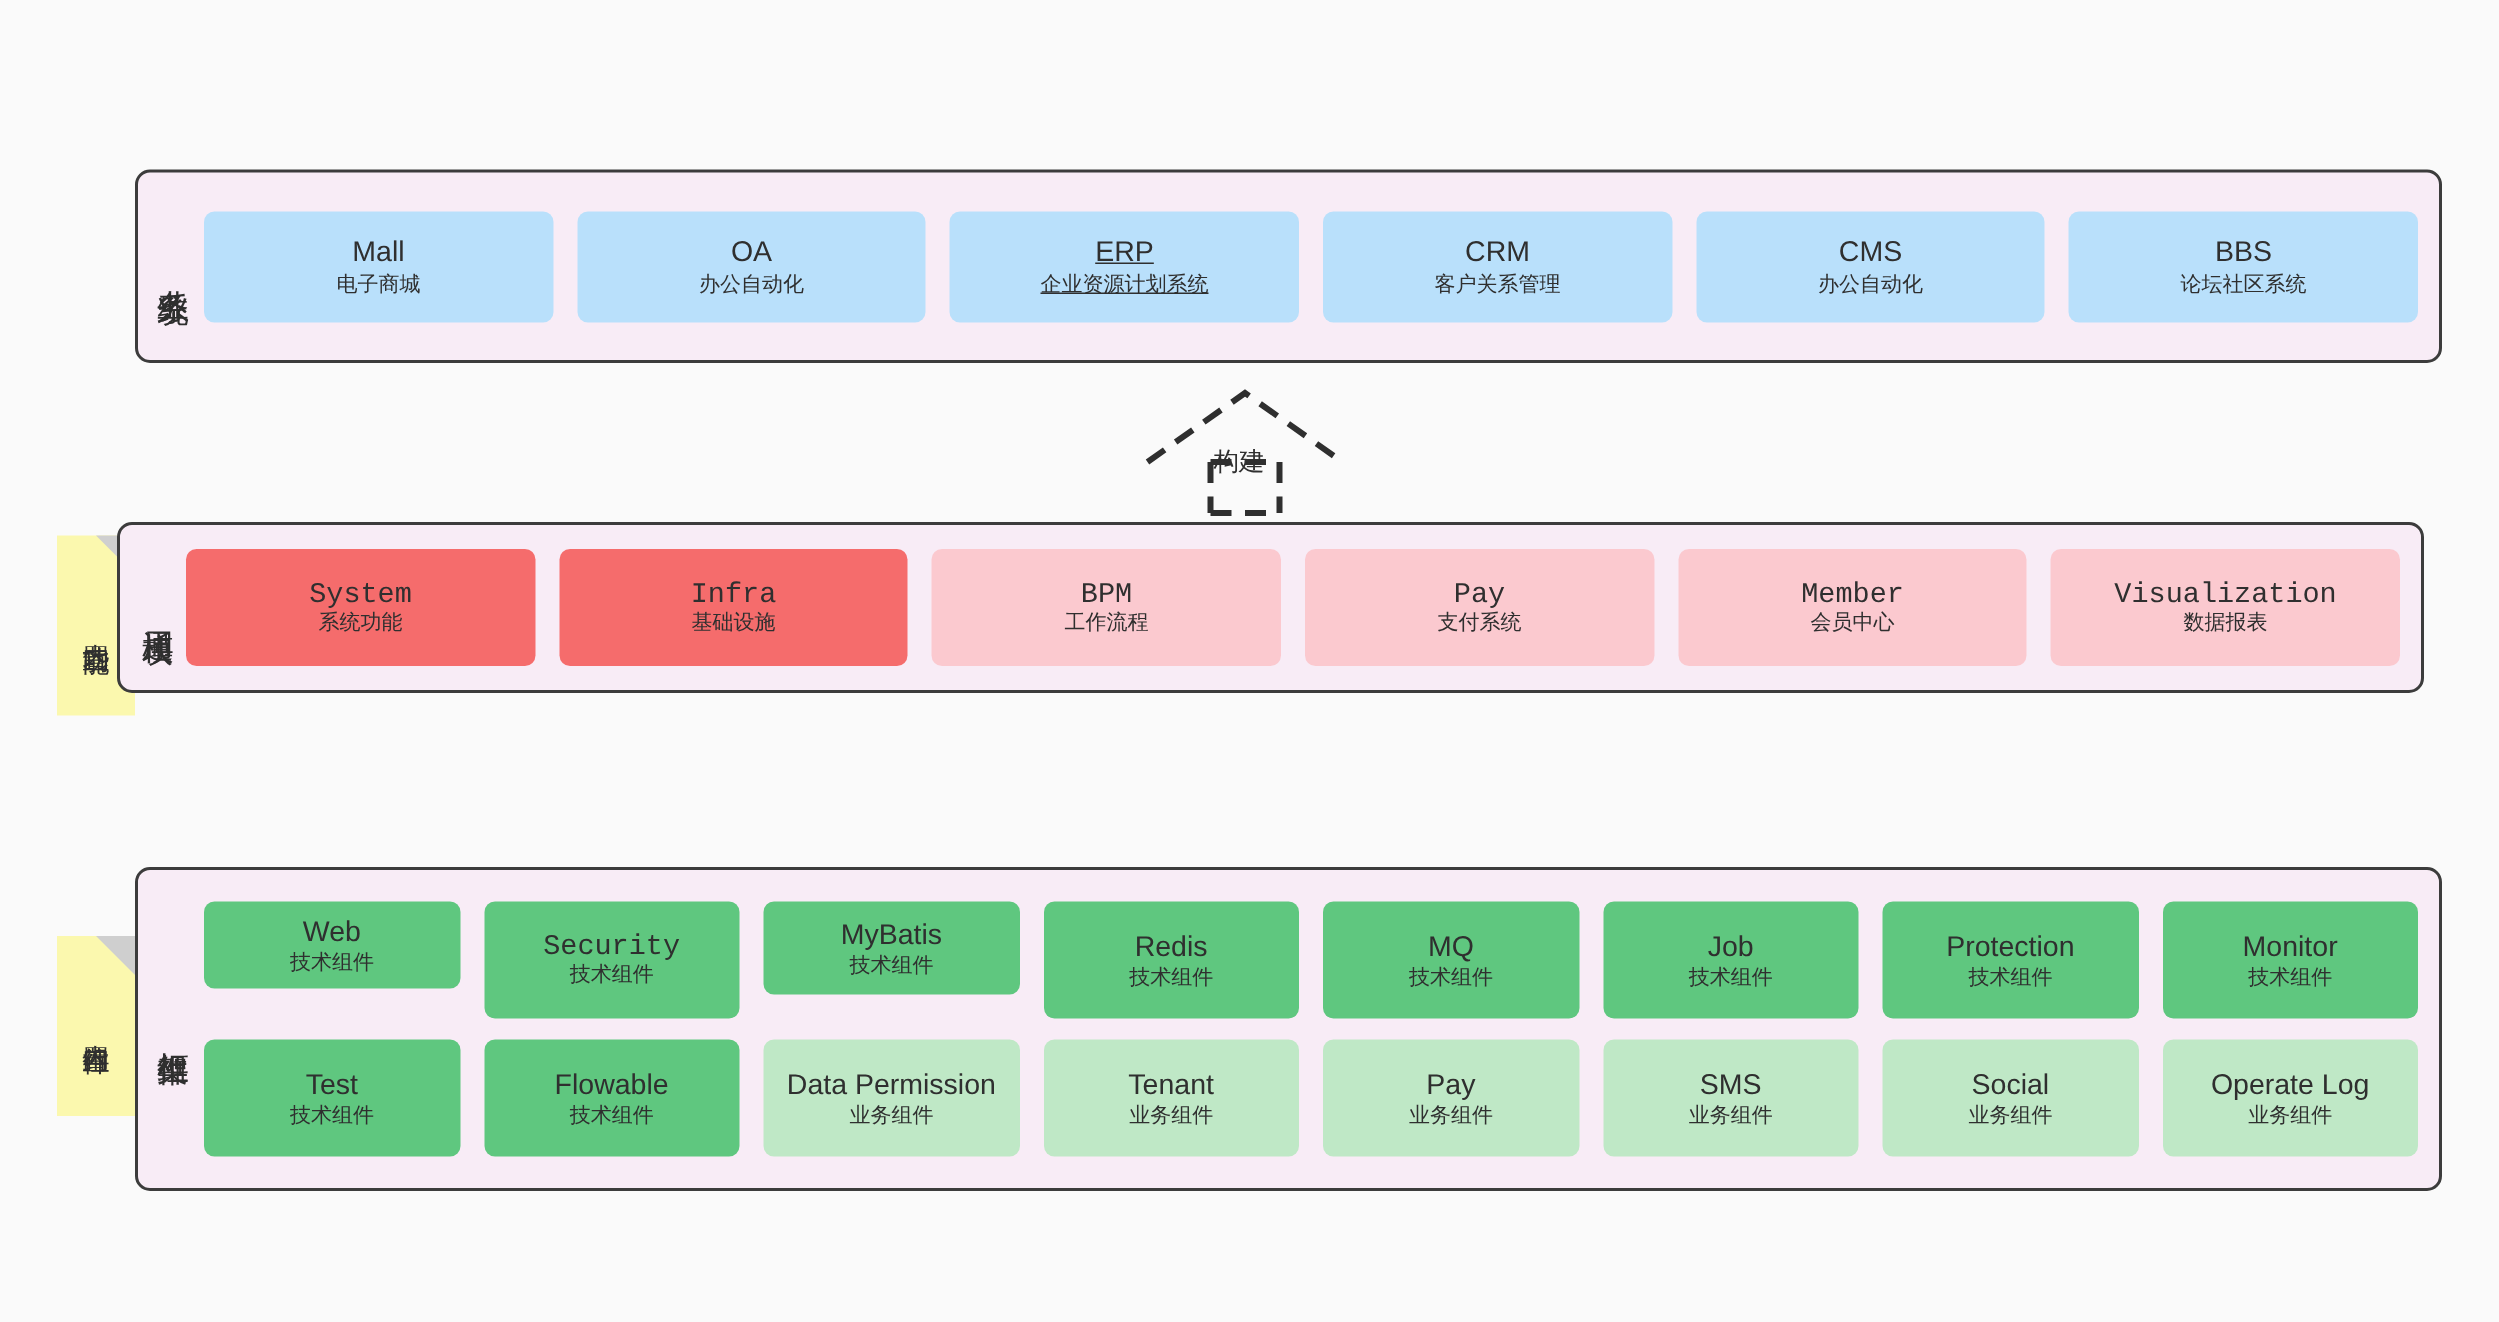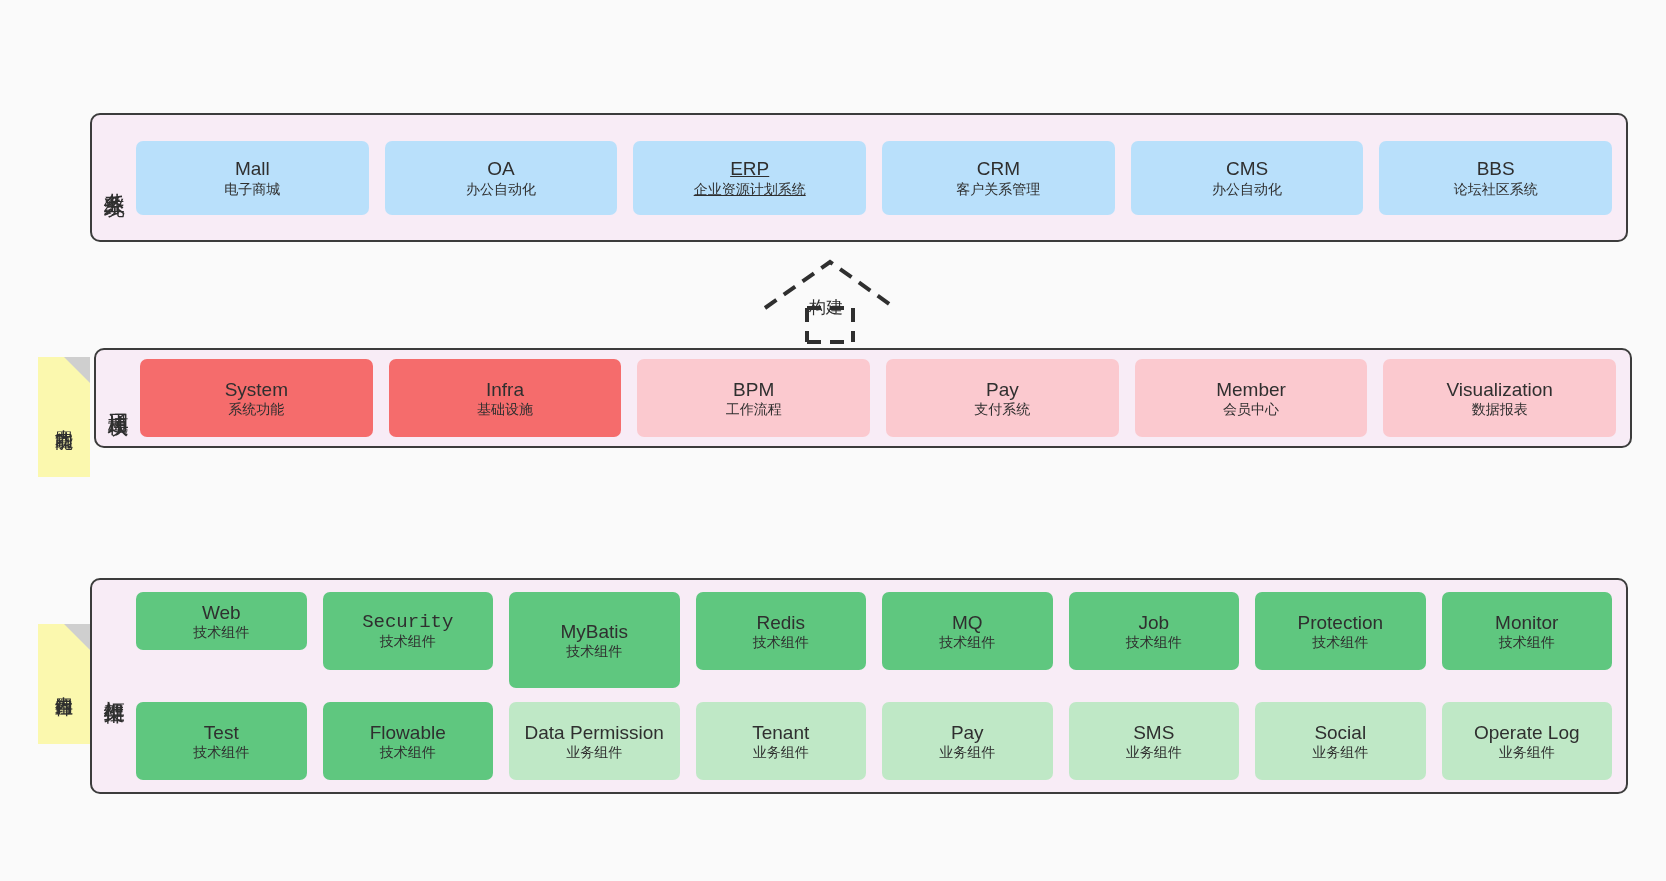--- a/index.html
+++ b/index.html
@@ -177,21 +177,21 @@
       <path d="M52 52 L52 86 M98 52 L98 86 M52 86 L98 86 M52 52 L98 52" fill="none" stroke="#2f2f2f" stroke-width="4" stroke-dasharray="14 9"></path>
     </svg>
     <span class="arrow-label" style="left:54px; top:40px;">构建</span>
   </div>
 
   <div class="note" style="left:38px; top:357px; width:52px; height:120px;">
     <span class="fold"></span>
     <span class="note-text">内置功能</span>
   </div>
 
-  <div class="layer" style="left:94px; top:348px; width:1538px; height:100px;">
+  <div class="layer" style="left:78px; top:348px; width:1538px; height:114px;font-family:Liberation Mono, monospace;">
     <div class="layer-title">通用模块</div>
     <div class="layer-body">
       <div class="row">
         <div class="card c-red" style="height:78px;">
           <span class="en">System</span>
           <span class="cn">系统功能</span>
         </div>
         <div class="card c-red" style="height:78px;">
           <span class="en">Infra</span>
           <span class="cn">基础设施</span>
@@ -228,21 +228,21 @@
 
       <div class="row">
         <div class="card c-green" style="height:58px;">
           <span class="en">Web</span>
           <span class="cn">技术组件</span>
         </div>
         <div class="card c-green" style="height:78px;font-family:Liberation Mono, monospace;">
           <span class="en">Security</span>
           <span class="cn">技术组件</span>
         </div>
-        <div class="card c-green" style="height:96px;">
+        <div class="card c-green" style="height:62px;">
           <span class="en">MyBatis</span>
           <span class="cn">技术组件</span>
         </div>
         <div class="card c-green" style="height:78px;">
           <span class="en">Redis</span>
           <span class="cn">技术组件</span>
         </div>
         <div class="card c-green" style="height:78px;">
           <span class="en">MQ</span>
           <span class="cn">技术组件</span>

